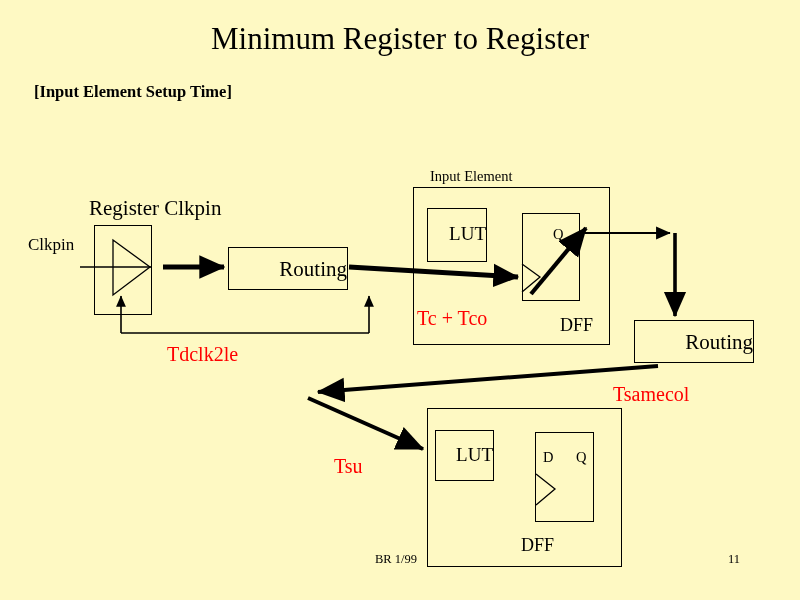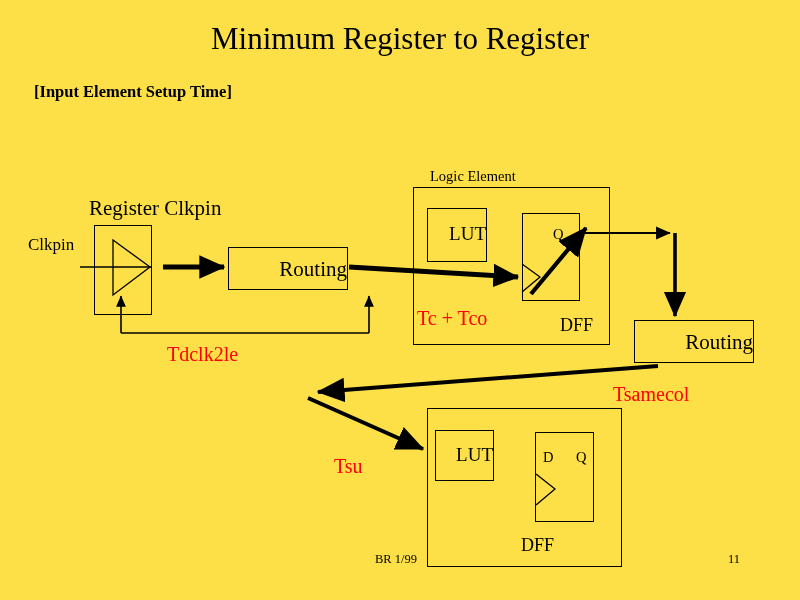--- a/index.html
+++ b/index.html
@@ -5,21 +5,21 @@
 <style>
   html, body {
     margin: 0;
     padding: 0;
     background: #ffffff;
   }
   #slide {
     position: relative;
     width: 800px;
     height: 600px;
-    background: #fde047;
+    background: #fef9c3;
     overflow: hidden;
     font-family: "Liberation Serif", "DejaVu Serif", serif;
     color: #000000;
   }
 
   
   #title {
     position: absolute;
     left: 0;
     top: 20px;
@@ -90,21 +90,21 @@
   <div id="title">Minimum Register to Register</div>
 
   <div id="formula">
     <div>[Input Element Setup Time]</div>
   </div>
 
   <div class="lbl" style="left:28px; top:236px;">Clkpin</div>
 
   <div class="lbl lbl-lg" style="left:89px; top:198px;">Register Clkpin</div>
 
-  <div class="lbl lbl-sm" style="left:430px; top:169px;">Logic Element</div>
+  <div class="lbl lbl-sm" style="left:430px; top:169px;">Input Element</div>
 
   <div class="lbl red" style="left:155px; top:344px; font-size:20px;margin-left:12px;">Tdclk2le</div>
 
   <div class="lbl red" style="left:417px; top:308px; font-size:20px;">Tc + Tco</div>
 
   <div class="lbl red" style="left:613px; top:384px; font-size:20px;">Tsamecol</div>
 
   <div class="lbl red" style="left:334px; top:456px; font-size:20px;">Tsu</div>
 
   <div class="box" style="left:94px; top:225px; width:58px; height:90px;"></div>

